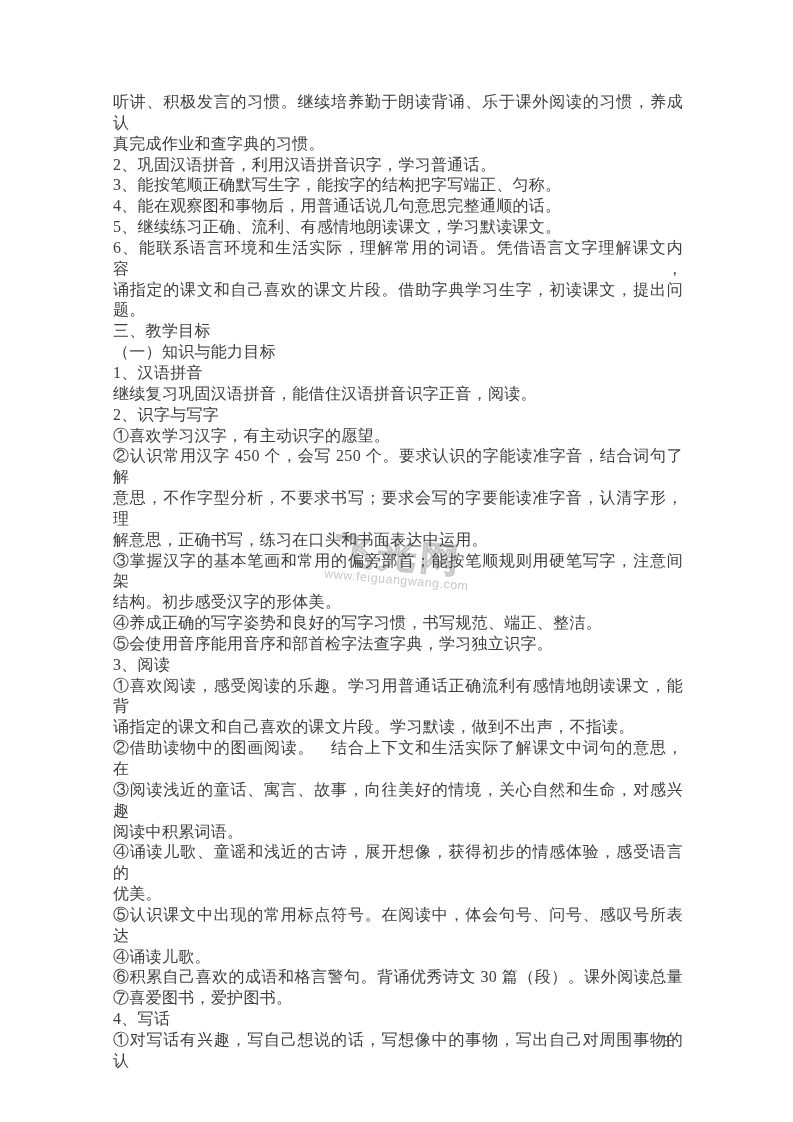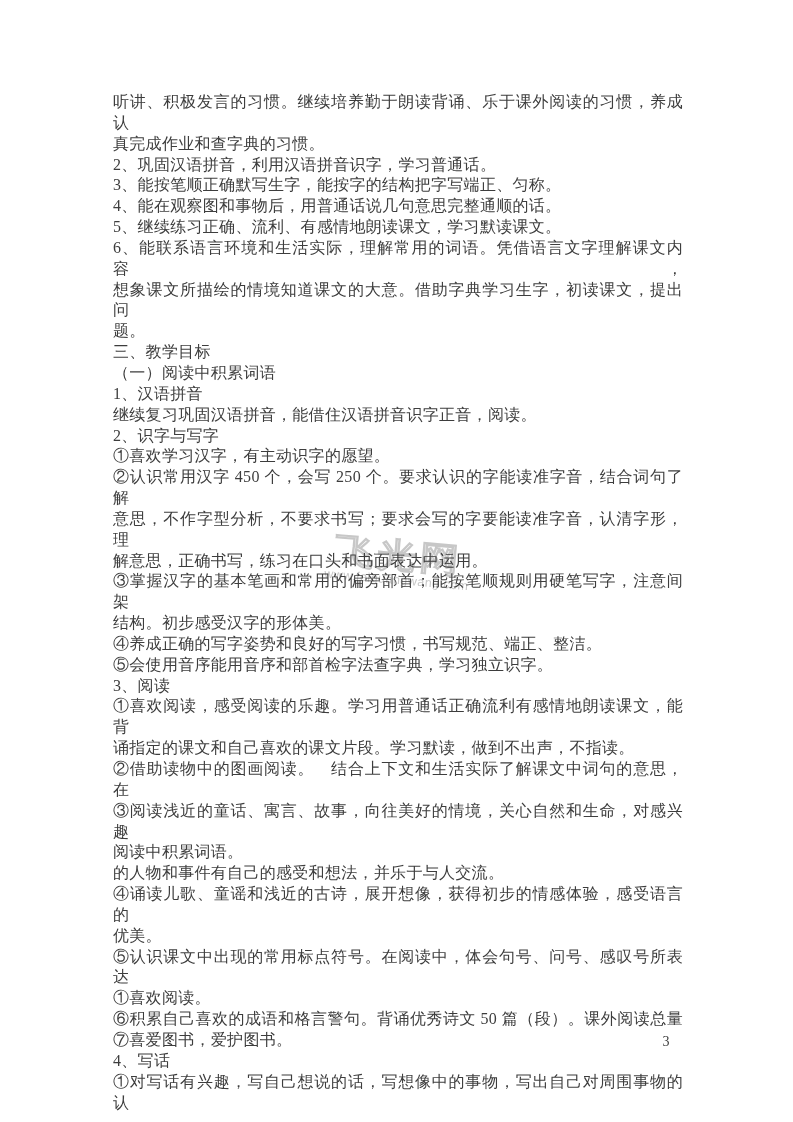--- a/index.html
+++ b/index.html
@@ -84,47 +84,46 @@
   </div>
 
   <div class="content">
       <div class="line full">听讲、积极发言的习惯。继续培养勤于朗读背诵、乐于课外阅读的习惯，养成认</div>
       <div class="line">真完成作业和查字典的习惯。</div>
       <div class="line">2、巩固汉语拼音，利用汉语拼音识字，学习普通话。</div>
       <div class="line">3、能按笔顺正确默写生字，能按字的结构把字写端正、匀称。</div>
       <div class="line">4、能在观察图和事物后，用普通话说几句意思完整通顺的话。</div>
       <div class="line">5、继续练习正确、流利、有感情地朗读课文，学习默读课文。</div>
       <div class="line full">6、能联系语言环境和生活实际，理解常用的词语。凭借语言文字理解课文内容，</div>
-      <div class="line full">想象课文所描绘的情境知道课文的大意。借助字典学习生字，初读课文，提出问</div>
+      <div class="line full">诵指定的课文和自己喜欢的课文片段。借助字典学习生字，初读课文，提出问</div>
       <div class="line">题。</div>
       <div class="line">三、教学目标</div>
-      <div class="line">（一）阅读中积累词语</div>
+      <div class="line">（一）知识与能力目标</div>
       <div class="line">1、汉语拼音</div>
       <div class="line">继续复习巩固汉语拼音，能借住汉语拼音识字正音，阅读。</div>
       <div class="line">2、识字与写字</div>
       <div class="line">①喜欢学习汉字，有主动识字的愿望。</div>
       <div class="line full">②认识常用汉字 450 个，会写 250 个。要求认识的字能读准字音，结合词句了解</div>
       <div class="line full">意思，不作字型分析，不要求书写；要求会写的字要能读准字音，认清字形，理</div>
       <div class="line">解意思，正确书写，练习在口头和书面表达中运用。</div>
       <div class="line full">③掌握汉字的基本笔画和常用的偏旁部首；能按笔顺规则用硬笔写字，注意间架</div>
       <div class="line">结构。初步感受汉字的形体美。</div>
       <div class="line">④养成正确的写字姿势和良好的写字习惯，书写规范、端正、整洁。</div>
       <div class="line">⑤会使用音序能用音序和部首检字法查字典，学习独立识字。</div>
       <div class="line">3、阅读</div>
       <div class="line full">①喜欢阅读，感受阅读的乐趣。学习用普通话正确流利有感情地朗读课文，能背</div>
       <div class="line">诵指定的课文和自己喜欢的课文片段。学习默读，做到不出声，不指读。</div>
       <div class="line full">②借助读物中的图画阅读。　结合上下文和生活实际了解课文中词句的意思，在</div>
       <div class="line full">③阅读浅近的童话、寓言、故事，向往美好的情境，关心自然和生命，对感兴趣</div>
       <div class="line">阅读中积累词语。</div>
-      <div class="line">的人物和事件有自己的感受和想法，并乐于与人交流。</div>
       <div class="line full">④诵读儿歌、童谣和浅近的古诗，展开想像，获得初步的情感体验，感受语言的</div>
       <div class="line">优美。</div>
       <div class="line full">⑤认识课文中出现的常用标点符号。在阅读中，体会句号、问号、感叹号所表达</div>
-      <div class="line">①喜欢阅读。</div>
-      <div class="line full">⑥积累自己喜欢的成语和格言警句。背诵优秀诗文 50 篇（段）。课外阅读总量</div>
+      <div class="line">④诵读儿歌。</div>
+      <div class="line full">⑥积累自己喜欢的成语和格言警句。背诵优秀诗文 30 篇（段）。课外阅读总量</div>
       <div class="line">⑦喜爱图书，爱护图书。</div>
       <div class="line">4、写话</div>
       <div class="line full">①对写话有兴趣，写自己想说的话，写想像中的事物，写出自己对周围事物的认</div>
     </div>
 
   <div class="page-number">3</div>
 
 </div>
 
 </body></html>

